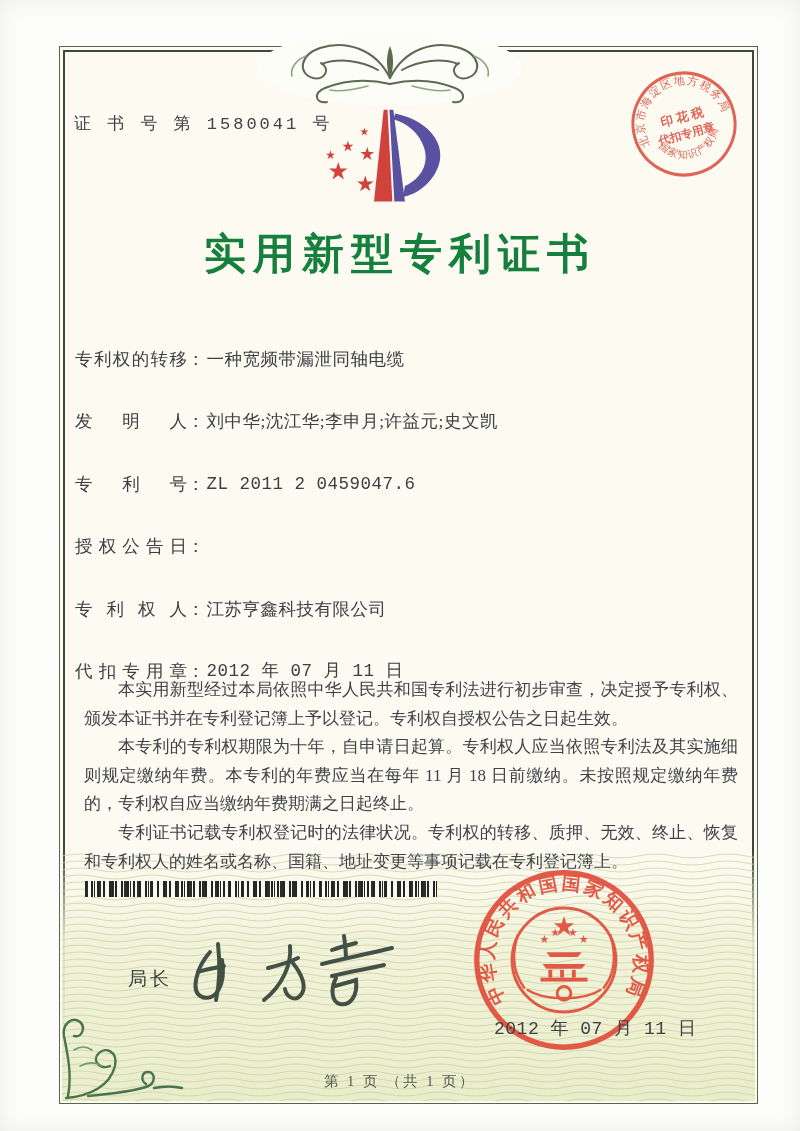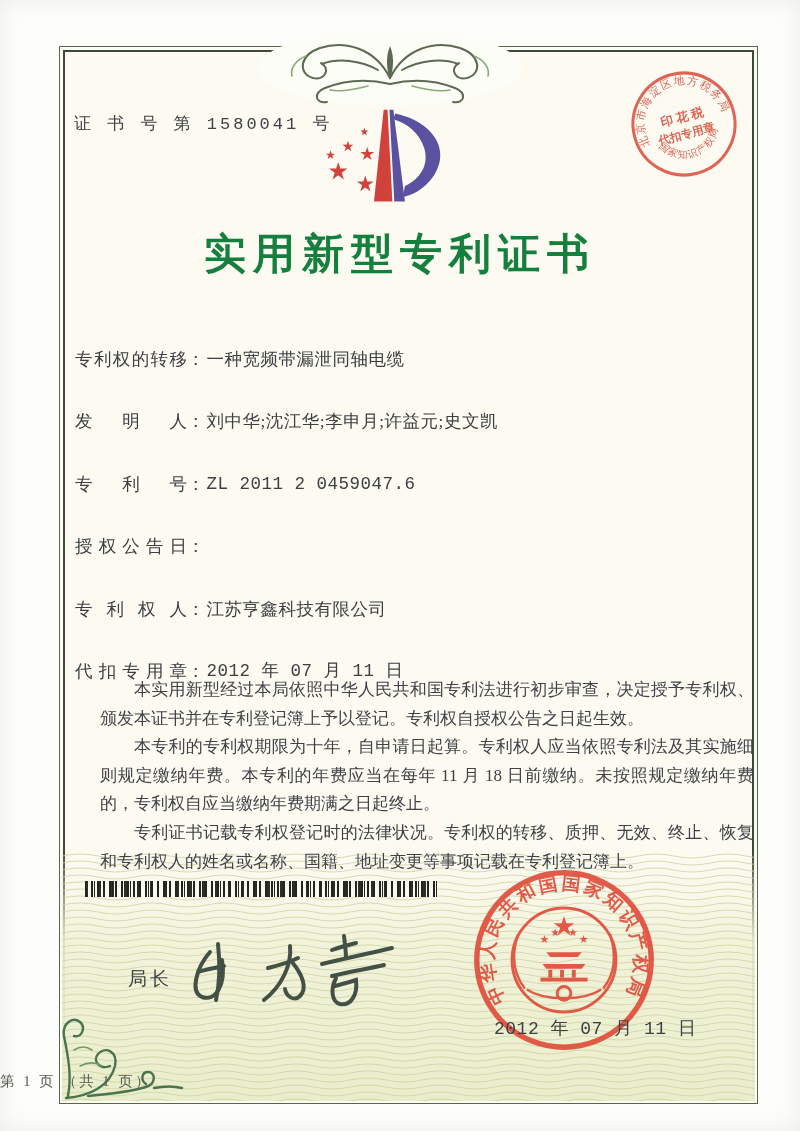--- a/index.html
+++ b/index.html
@@ -20,37 +20,37 @@
   .tax-stamp{position:absolute;left:624px;top:64px;width:120px;height:120px;
     transform:rotate(-15deg);z-index:5;opacity:.92;}
   .doc-title{position:absolute;left:0;right:0;top:226px;margin:0;text-align:center;
     font-size:42px;font-weight:600;letter-spacing:7px;color:#15803d;z-index:3;}
   .fields{position:absolute;left:75px;top:344px;width:620px;z-index:3;font-size:17.5px;}
   .field-row{height:59.4px;padding-top:3px;display:flex;align-items:flex-start;line-height:24px;}
   .field-label{display:inline-block;width:112px;text-align:justify;text-align-last:justify;color:#3c4043;}
   .field-colon{margin:0 2px 0 0;}
   .field-value{letter-spacing:.5px;color:#3c4043;}
   .paragraphs{position:absolute;left:84px;top:676px;width:654px;z-index:3;
-    font-size:17px;line-height:28.6px;color:#3f4347;text-align:justify;margin-left:16px;}
+    font-size:17px;line-height:28.6px;color:#3f4347;text-align:justify;}
   .paragraphs p{margin:0;text-indent:2em;}
   .barcode{position:absolute;left:85px;top:881px;width:352px;height:16px;z-index:3;
     background-color:#faf9f0;
     background-image:
       repeating-linear-gradient(90deg,#23261f 0 2px,transparent 2px 6px),
       repeating-linear-gradient(90deg,#23261f 0 1px,transparent 1px 9px),
       repeating-linear-gradient(90deg,#2c2f27 0 3px,transparent 3px 13px);}
   .waves{position:absolute;left:62px;top:852px;width:693px;height:249px;z-index:1;}
   .sig-label{position:absolute;left:128px;top:966px;font-size:19px;letter-spacing:3px;
     color:#3a423c;z-index:3;}
   .signature-svg{position:absolute;left:182px;top:934px;width:225px;height:82px;z-index:3;}
   .state-seal{position:absolute;left:466px;top:862px;width:196px;height:196px;z-index:3;
     opacity:.9;}
   .seal-date{position:absolute;left:494px;top:1016px;font-size:18px;letter-spacing:.5px;
     color:#3a3f42;z-index:4;}
-  .page-footer{position:absolute;left:0;right:0;top:1072px;
+  .page-footer{position:absolute;left:0;right:0;top:1072px;text-align:center;
     font-size:14.5px;letter-spacing:2.5px;color:#555b4e;z-index:3;}
   .ornament-top{position:absolute;left:252px;top:20px;width:276px;height:92px;z-index:2;}
   .flourish-bl{position:absolute;left:58px;top:1006px;width:132px;height:100px;z-index:2;}
   .sr{position:absolute;width:1px;height:1px;overflow:hidden;opacity:0;}
 </style>
 </head>
 <body>
 
 <div class="page">
 

